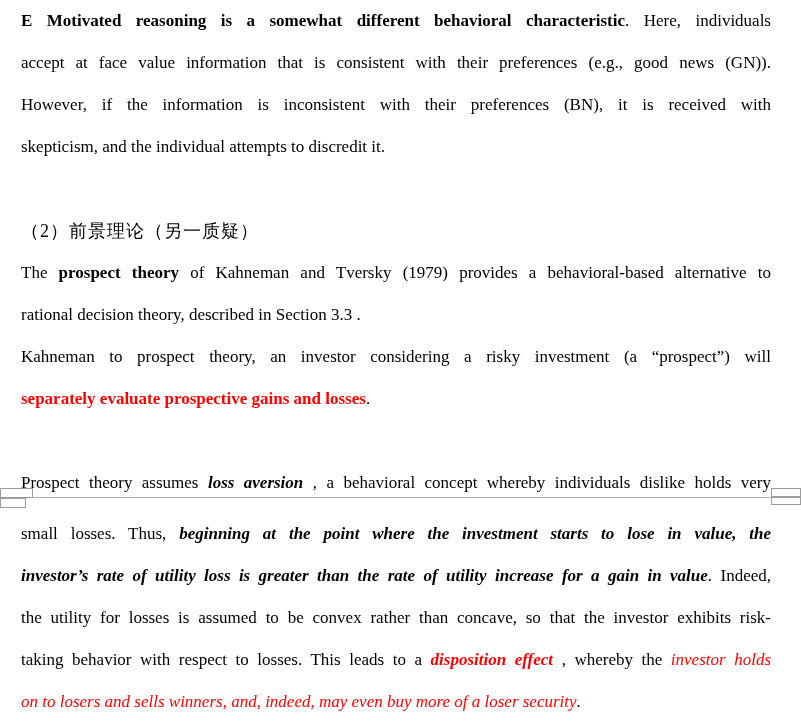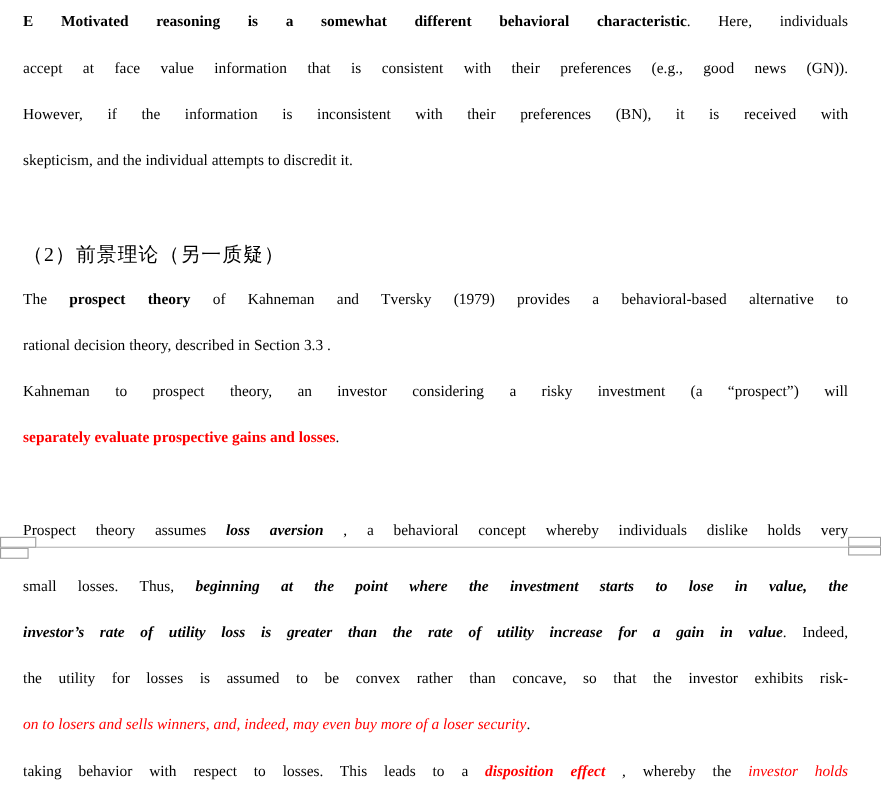--- a/index.html
+++ b/index.html
@@ -22,21 +22,21 @@
   }
   .doc-body {
     position: absolute;
     left: 21px;
     top: 0;
     width: 750px;
     z-index: 1;
   }
   .paragraph { margin: 0; padding: 0; }
   .line {
-    font-size: 14px;
+    font-size: 17px;
     line-height: 42px;
     white-space: normal;
     text-align: left;
   }
   .line.justify {
     text-align: justify;
     text-align-last: justify;
   }
   .blank-line { height: 42px; }
   .pb-spacer { height: 9px; }
@@ -90,22 +90,22 @@
       </div>
       <div class="blank-line"></div>
       <div class="paragraph">
         <div class="line justify"><span class="run">Prospect theory assumes </span><span class="run" style="font-weight: bold; font-style: italic;">loss aversion</span><span class="run"> , a behavioral concept whereby individuals dislike holds very</span></div>
       </div>
       <div class="pb-spacer"></div>
       <div class="paragraph">
         <div class="line justify"><span class="run">small losses. Thus, </span><span class="run" style="font-weight: bold; font-style: italic;">beginning at the point where the investment starts to lose in value, the</span></div>
         <div class="line justify"><span class="run" style="font-weight: bold; font-style: italic;">investor’s rate of utility loss is greater than the rate of utility increase for a gain in value</span><span class="run">. Indeed,</span></div>
         <div class="line justify"><span class="run">the utility for losses is assumed to be convex rather than concave, so that the investor exhibits risk-</span></div>
+        <div class="line justify"><span class="run">taking behavior with respect to losses. This leads to a </span><span class="run" style="font-weight: bold; font-style: italic; color: rgb(255, 0, 0);">disposition effect</span><span class="run"> , whereby the </span><span class="run" style="font-style: italic; color: rgb(255, 0, 0);">investor holds</span></div>
         <div class="line"><span class="run" style="font-style: italic; color: rgb(255, 0, 0);">on to losers and sells winners, and, indeed, may even buy more of a loser security</span><span class="run">.</span></div>
-        <div class="line justify"><span class="run">taking behavior with respect to losses. This leads to a </span><span class="run" style="font-weight: bold; font-style: italic; color: rgb(255, 0, 0);">disposition effect</span><span class="run"> , whereby the </span><span class="run" style="font-style: italic; color: rgb(255, 0, 0);">investor holds</span></div>
       </div>
     </div>
 
   <div class="pb-artifact">
     <div class="pb-line"></div>
     <div class="pb-rect lt"></div>
     <div class="pb-rect lb"></div>
     <div class="pb-rect rt"></div>
     <div class="pb-rect rb2"></div>
   </div>

